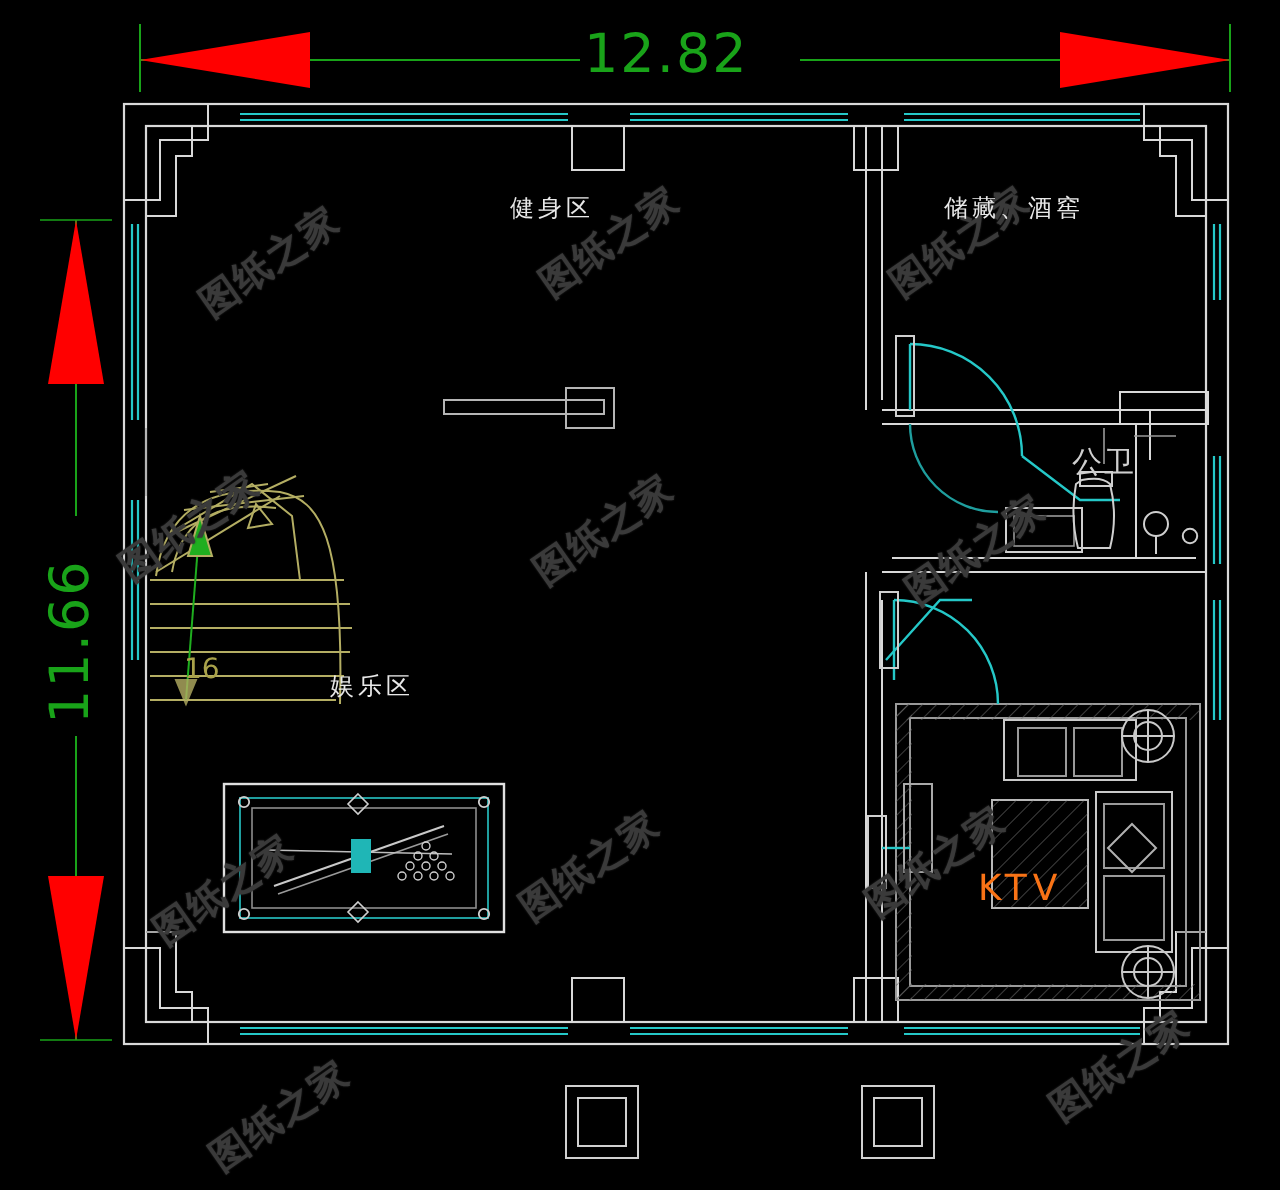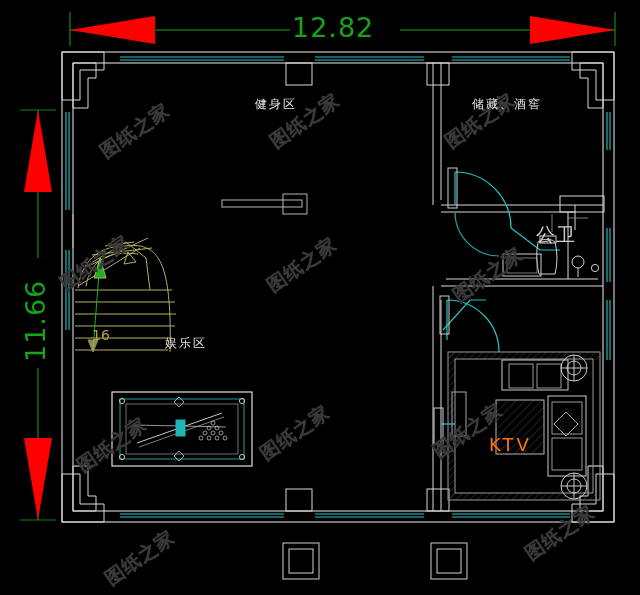--- a/index.html
+++ b/index.html
@@ -15,21 +15,21 @@
     letter-spacing:1px;white-space:nowrap;
     transform-origin:center center;
     font-family:"DejaVu Sans","Liberation Sans",sans-serif;
     text-shadow:0 0 1px #2e2e2e;
   }
   .lbl{
     position:absolute;white-space:nowrap;
     font-family:"DejaVu Sans","Liberation Sans",sans-serif;
   }
   .room-label{color:#e8e8e8;font-size:12px;letter-spacing:2px;}
-  .room-label.small{font-size:19px;letter-spacing:1px;color:#cfcfcf;}
+  .room-label.small{font-size:15px;letter-spacing:1px;color:#cfcfcf;}
   .room-label.faint{color:#f97316;font-size:18px;letter-spacing:3px;}
   .dim-text{
     position:absolute;color:#19a319;font-size:27px;
     font-family:"DejaVu Sans","Liberation Sans",sans-serif;
     letter-spacing:1px;white-space:nowrap;
   }
   .dim-text.vert{transform:rotate(-90deg);transform-origin:left top;}
   .stair-num{
     position:absolute;color:#a9a24a;font-size:14px;white-space:nowrap;
     font-family:"DejaVu Sans","Liberation Sans",sans-serif;

